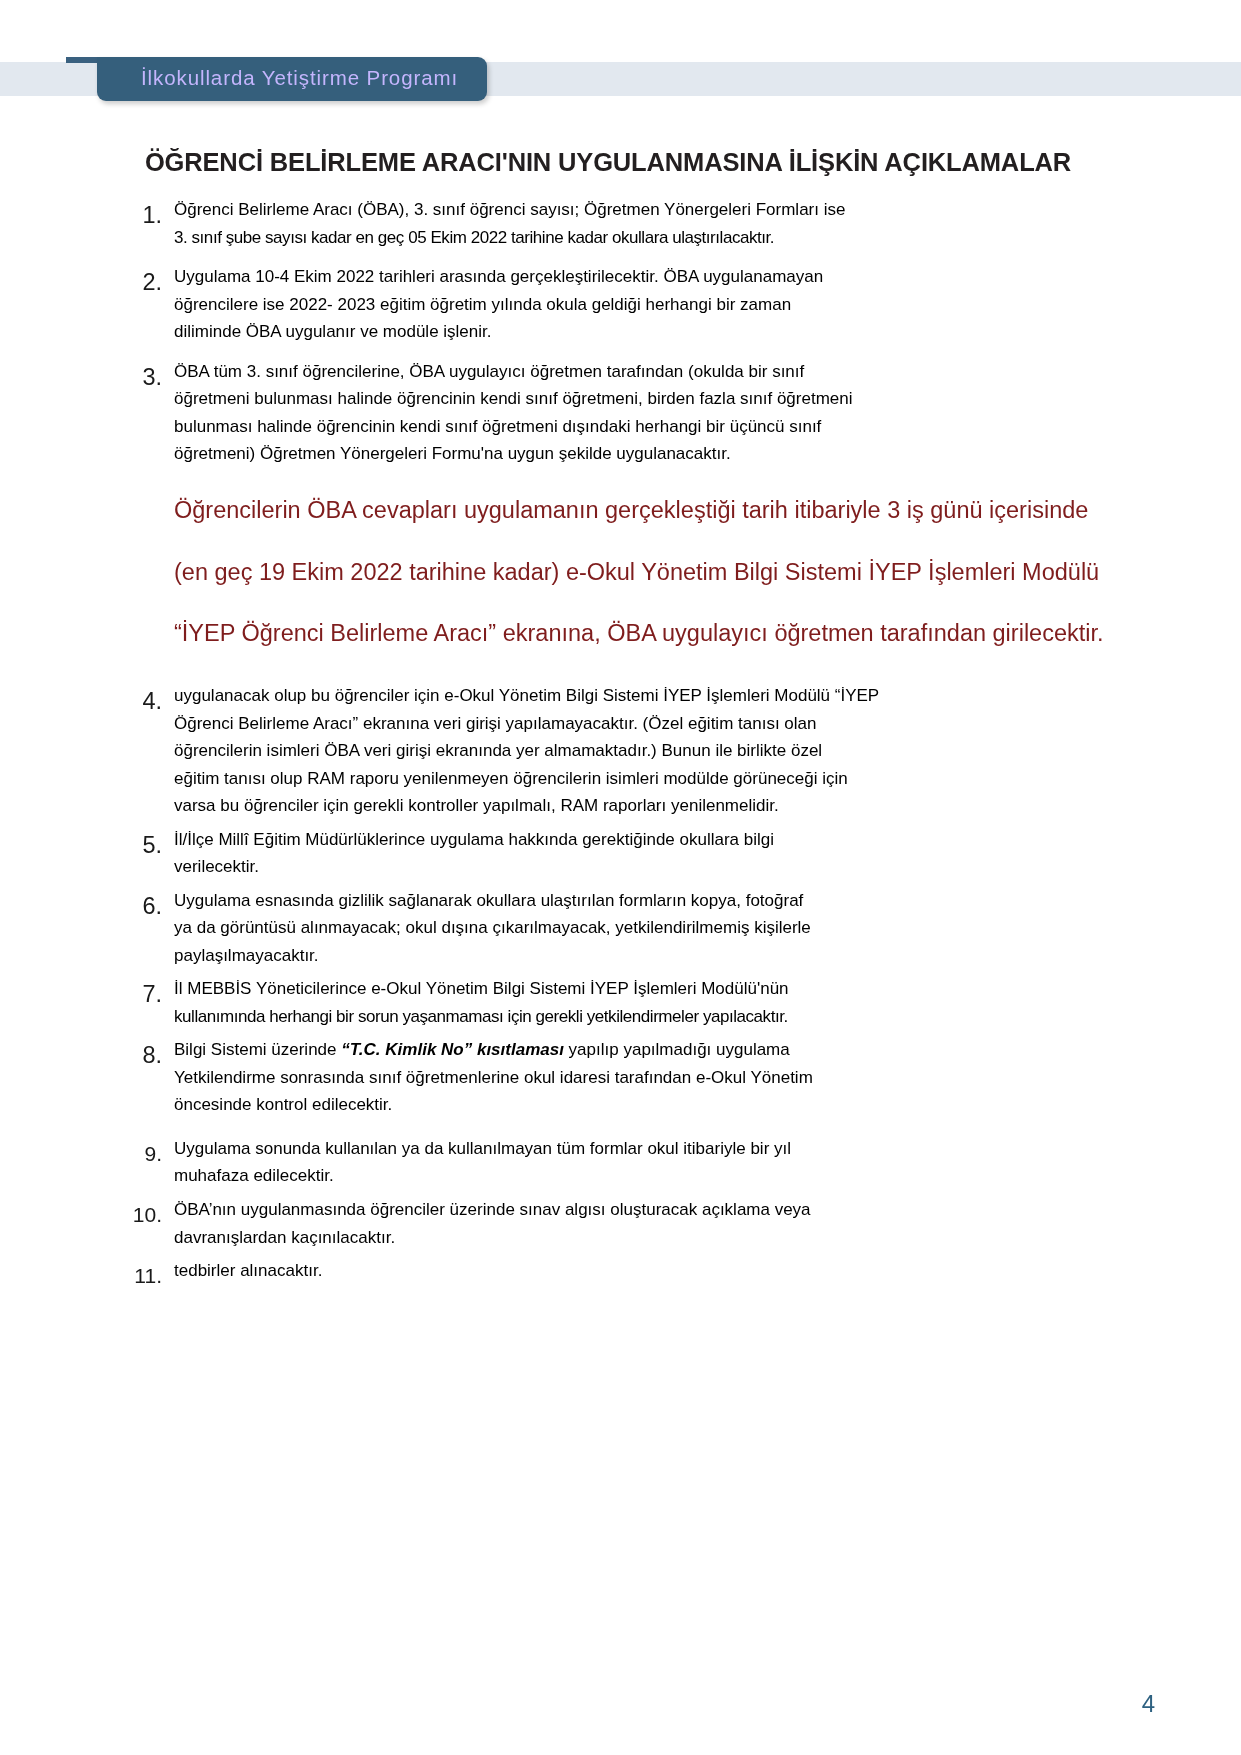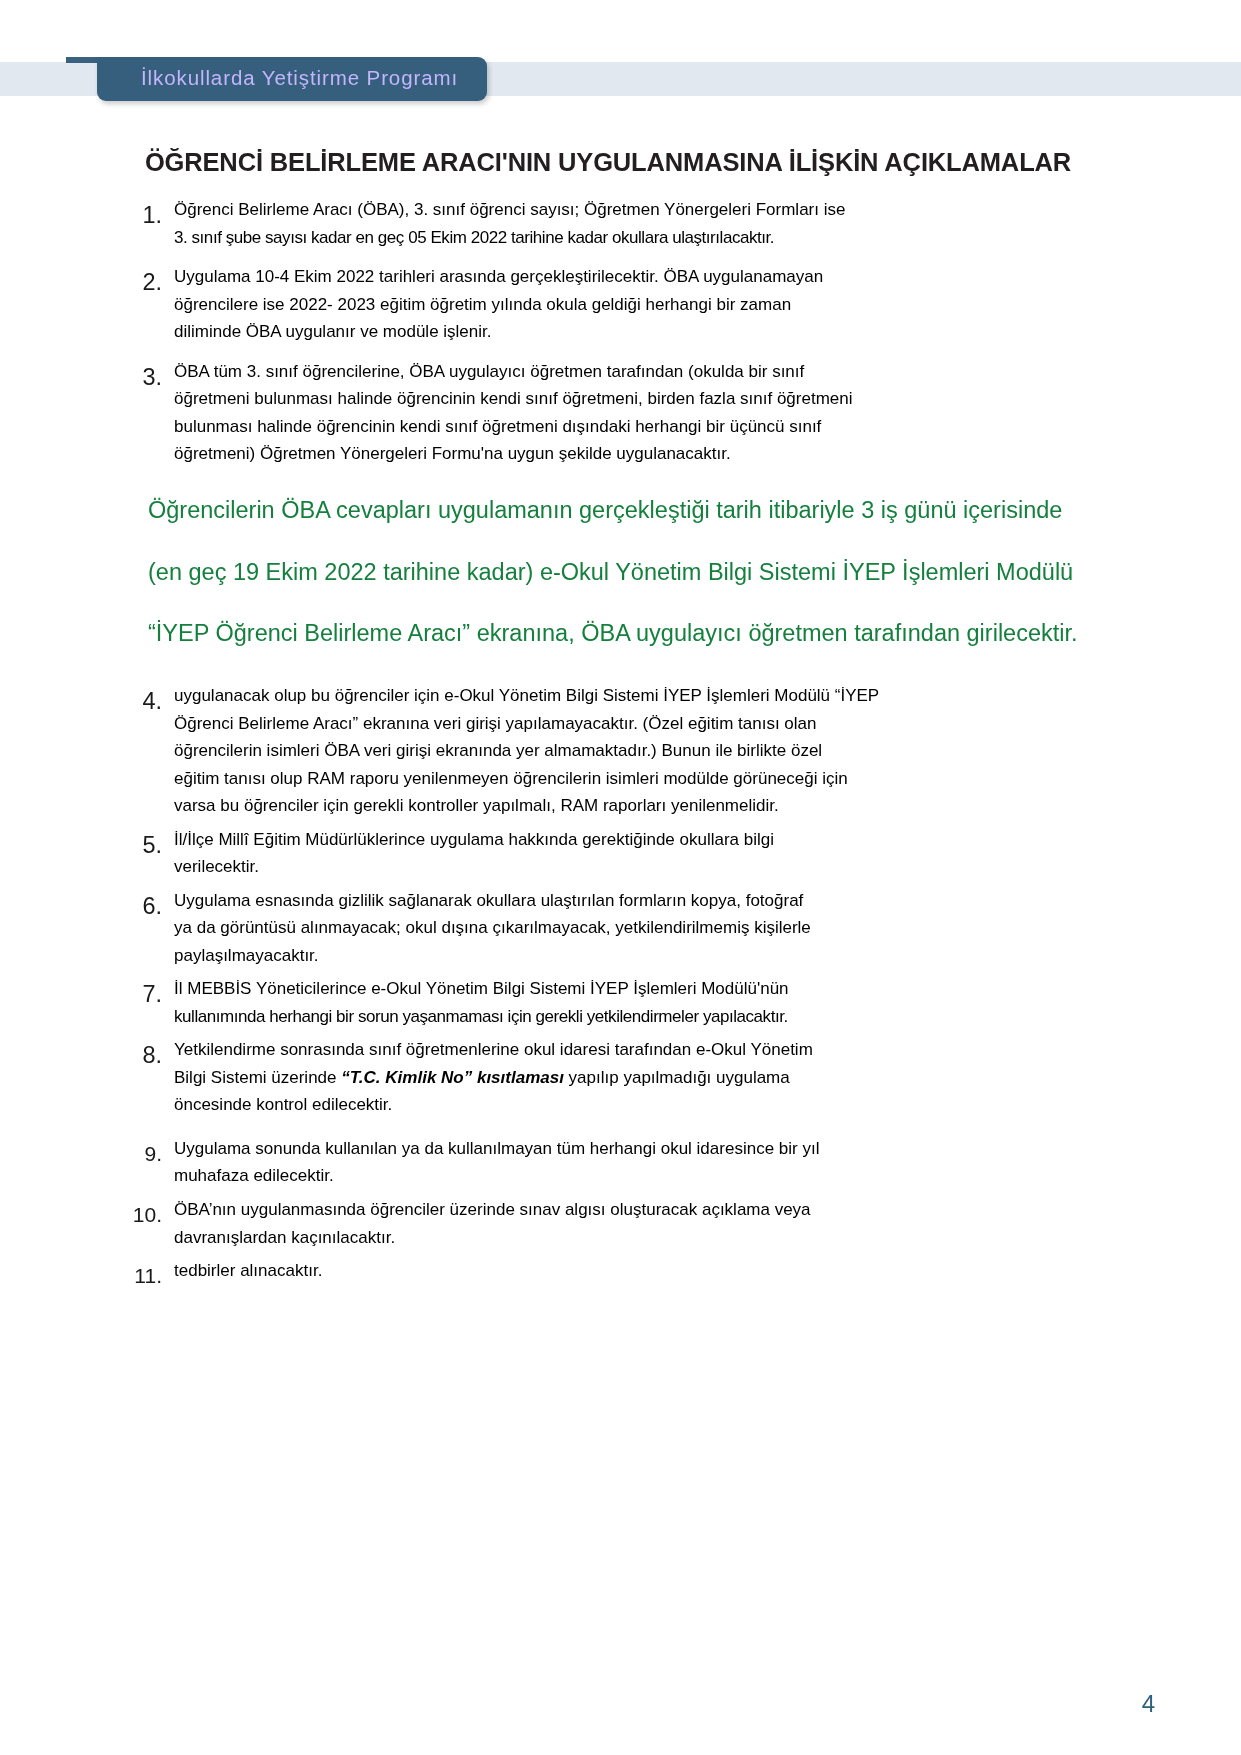--- a/index.html
+++ b/index.html
@@ -112,25 +112,25 @@
   .body p {
     margin: 0;
   }
   .just {
     text-align: justify;
     text-align-last: left;
   }
   .tight { letter-spacing: -0.45px; }
 
   .subpara {
-    margin-left: 30px;
+    margin-left: 56px;
     margin-top: 2px;
     font-family: "Liberation Sans", "DejaVu Sans", sans-serif;
     font-size: 23.5px;
-    color: #15803d;
+    color: #7f1d1d;
     line-height: 1.62;
     width: 952px;
   }
 
   b.bi { font-weight: bold; font-style: italic; }
 
   .gap-s  { height: 6px; }
   .gap-m  { height: 12px; }
   .gap-l  { height: 16px; }
 
@@ -229,31 +229,31 @@
       <div class="body">
         <p>İl MEBBİS Yöneticilerince e-Okul Yönetim Bilgi Sistemi İYEP İşlemleri Modülü'nün</p>
         <p class="just tight">kullanımında herhangi bir sorun yaşanmaması için gerekli yetkilendirmeler yapılacaktır.</p>
       </div>
     </div>
     <div class="gap-s"></div>
 
     <div class="item">
       <div class="num">8.</div>
       <div class="body">
+        <p><span>Bilgi Sistemi üzerinde </span><b class="bi">“T.C. Kimlik No” kısıtlaması</b><span> yapılıp yapılmadığı uygulama</span></p>
         <p>Yetkilendirme sonrasında sınıf öğretmenlerine okul idaresi tarafından e-Okul Yönetim</p>
-        <p><span>Bilgi Sistemi üzerinde </span><b class="bi">“T.C. Kimlik No” kısıtlaması</b><span> yapılıp yapılmadığı uygulama</span></p>
         <p>öncesinde kontrol edilecektir.</p>
       </div>
     </div>
     <div class="gap-l"></div>
 
     <div class="item">
       <div class="num small">9.</div>
       <div class="body">
-        <p class="just">Uygulama sonunda kullanılan ya da kullanılmayan tüm herhangi okul idaresince bir yıl</p>
+        <p class="just">Uygulama sonunda kullanılan ya da kullanılmayan tüm formlar okul itibariyle bir yıl</p>
         <p>muhafaza edilecektir.</p>
       </div>
     </div>
     <div class="gap-s"></div>
 
     <div class="item">
       <div class="num small">10.</div>
       <div class="body">
         <p class="just">ÖBA’nın uygulanmasında öğrenciler üzerinde sınav algısı oluşturacak açıklama veya</p>
         <p>davranışlardan kaçınılacaktır.</p>

